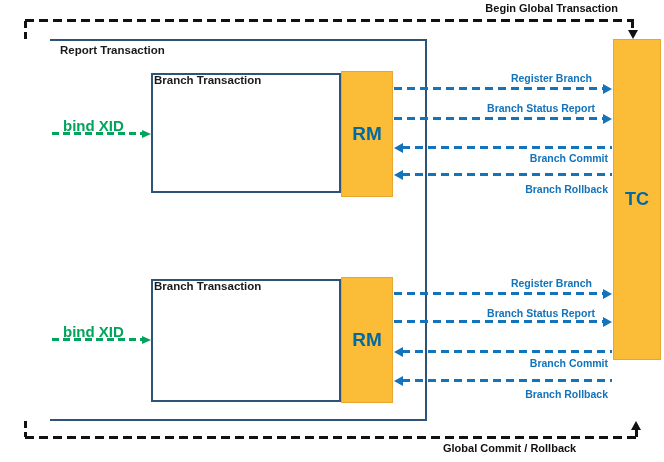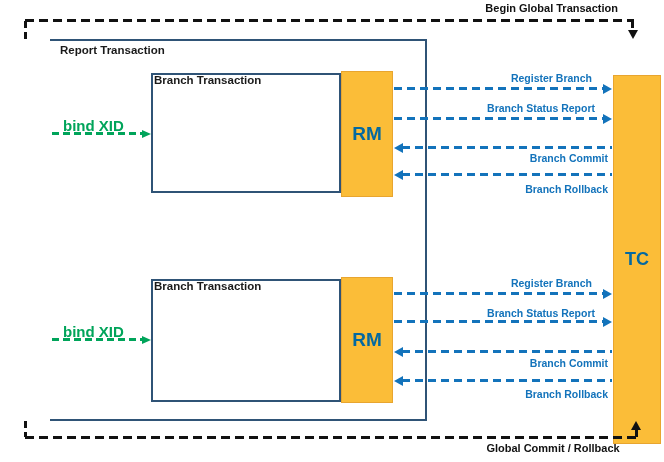--- a/index.html
+++ b/index.html
@@ -51,35 +51,35 @@
     <span class="bar-label">RM</span>
   </div>
 
   <div class="box" style="left:151px;top:279px;width:190px;height:123px;"></div>
   <div class="box-title" style="left:154px;top:280px;">Branch Transaction</div>
   <div class="bar" style="left:341px;top:277px;width:52px;height:126px;font-size:19px;">
     <span class="bar-label">RM</span>
   </div>
 
 
-  <div class="bar" style="left:613px;top:39px;width:48px;height:369px;font-size:18px;margin-top:36px;">
+  <div class="bar" style="left:613px;top:39px;width:48px;height:321px;font-size:18px;">
     <span class="bar-label">TC</span>
   </div>
 
   <div class="klbl ra" style="left:400px;top:2px;width:218px;">Begin Global Transaction</div>
   <div class="vline k-v" style="left:24px;top:21px;height:18px;"></div>
   <div class="hline k-h" style="left:25px;top:19px;width:609px;"></div>
   <div class="vline k-v" style="left:631px;top:21px;height:10px;"></div>
   <div class="tri tri-down" style="left:628px;top:30px;"></div>
 
   <div class="vline k-v" style="left:24px;top:421px;height:16px;"></div>
   <div class="hline k-h" style="left:25px;top:436px;width:613px;"></div>
   <div class="vline k-v" style="left:635px;top:430px;height:7px;"></div>
   <div class="tri tri-up" style="left:631px;top:421px;"></div>
-  <div class="klbl" style="left:443px;top:442px;width:220px;text-align:center;">Global Commit / Rollback</div>
+  <div class="klbl" style="left:443px;top:442px;width:220px;">Global Commit / Rollback</div>
 
   <div class="glbl" style="left:63px;top:117px;">bind XID</div>
   <div class="hline g-h" style="left:52px;top:132px;width:91px;"></div>
   <div class="tri tri-right green" style="left:142px;top:130px;"></div>
 
   <div class="glbl" style="left:63px;top:323px;">bind XID</div>
   <div class="hline g-h" style="left:52px;top:338px;width:91px;"></div>
   <div class="tri tri-right green" style="left:142px;top:336px;"></div>
 
   <div class="blbl ra" style="left:394px;top:72px;width:198px;">Register Branch</div>

